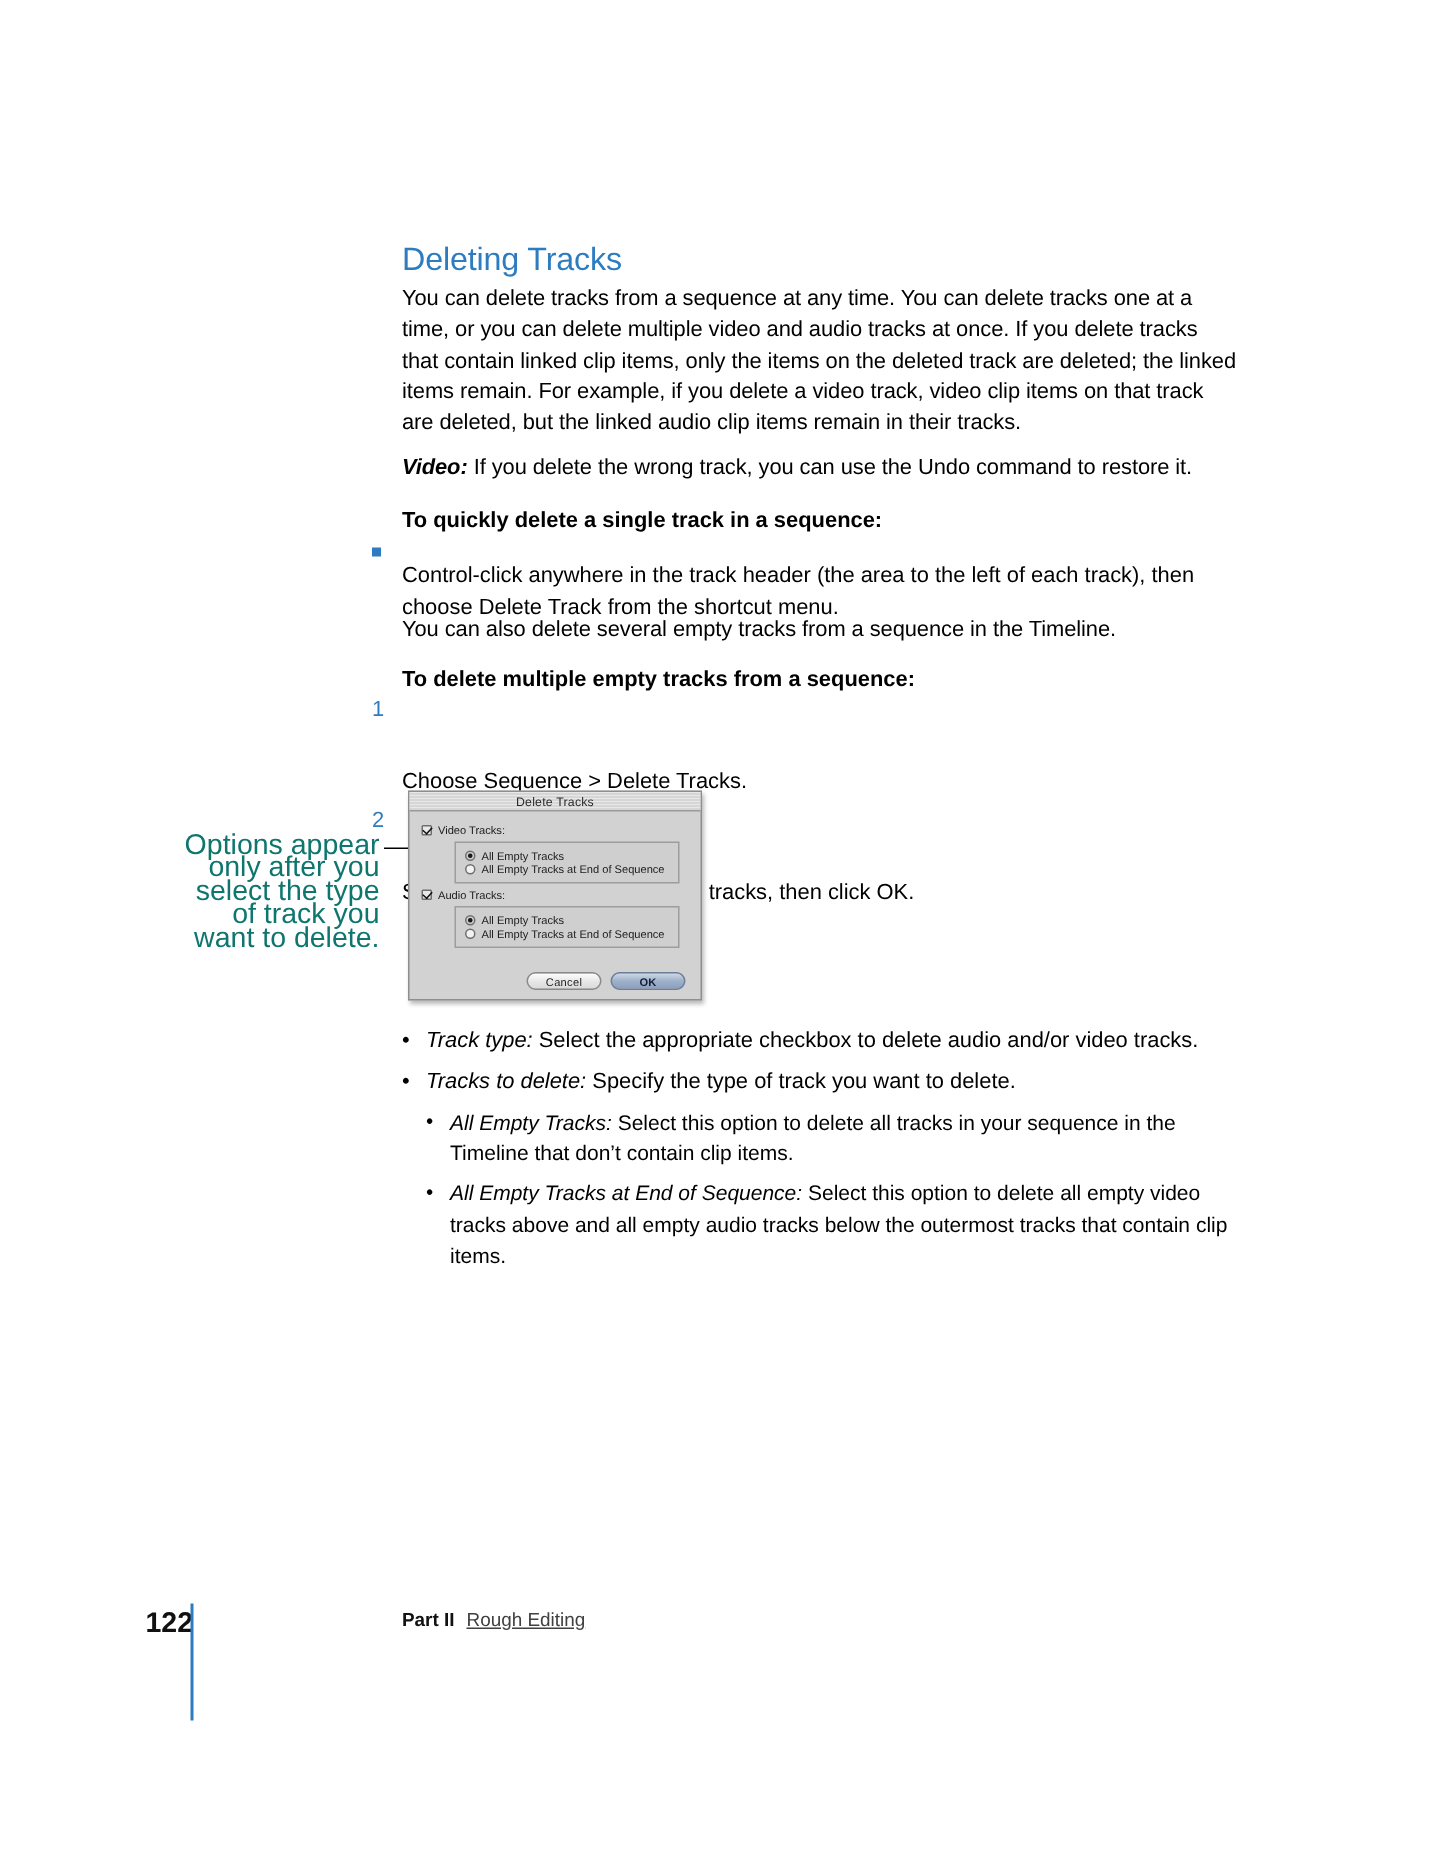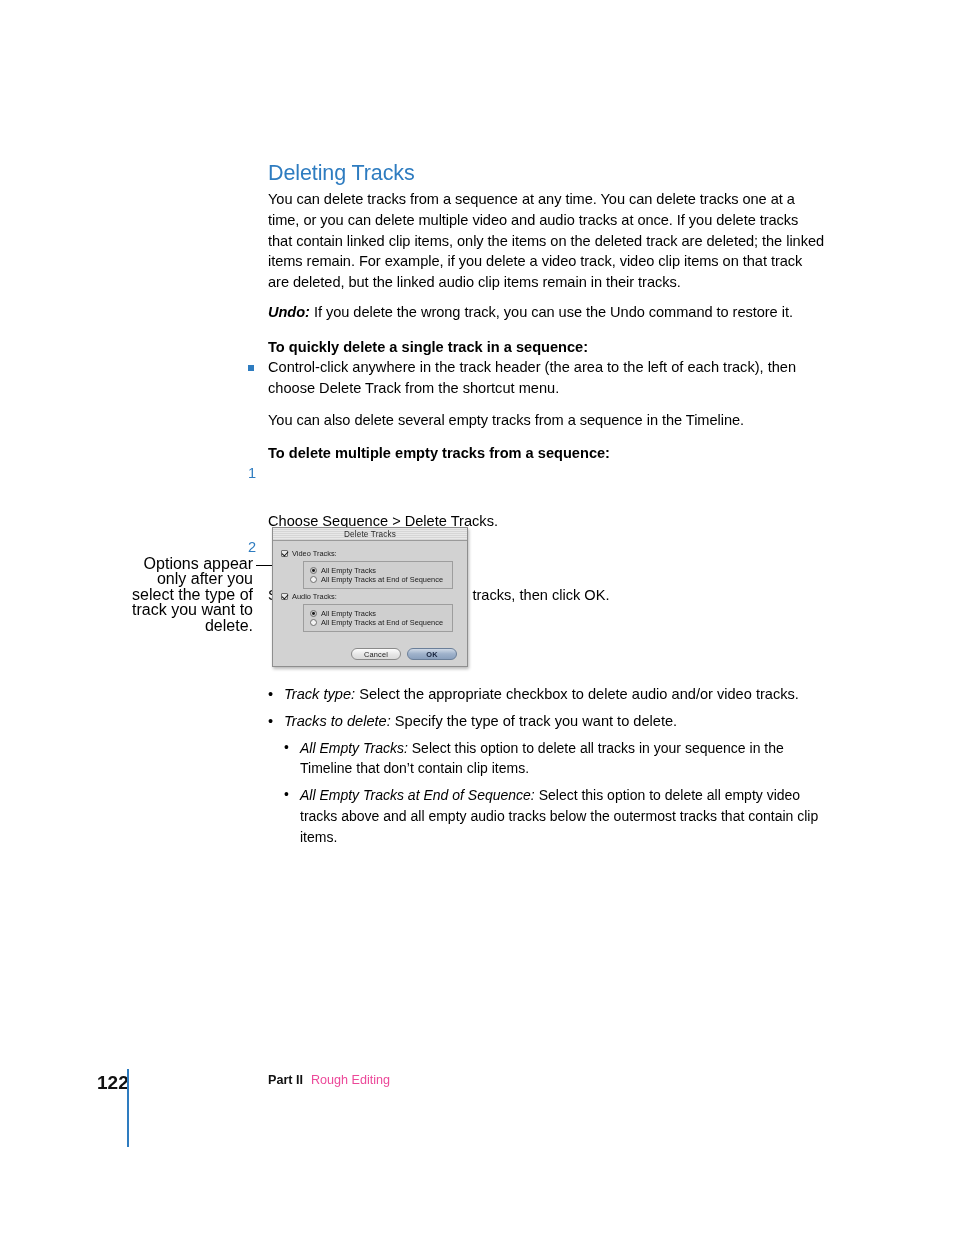--- a/index.html
+++ b/index.html
@@ -42,38 +42,38 @@
   .sqlist { position: absolute; left: 248px; top: 357px; width: 576px; }
   .sqlist .row { display: flex; }
   .sqlist .mark {
     width: 20px; flex: 0 0 20px;
     display: flex; align-items: flex-start; justify-content: flex-start;
     padding-top: 8px;
   }
   .sqlist .mark i {
     display: block; width: 6px; height: 6px; background: #2e7cc0;
   }
-  .sqlist .txt { font-size: 14.6px; line-height: 20.8px; width: 556px; }
+  .sqlist .txt { font-size: 14.6px; line-height: 20.8px; width: 556px; margin-top: 17px; }
 
   .also { position: absolute; left: 268px; top: 410px; width: 556px; }
 
   
   .numlist { position: absolute; left: 248px; top: 463px; width: 576px; }
   .numlist .row { display: flex; margin-bottom: 5px; }
   .numlist .num {
     width: 20px; flex: 0 0 20px;
     color: #2e7cc0; font-size: 14.6px; line-height: 20.8px;
   }
   .numlist .txt { font-size: 14.6px; line-height: 20.8px; margin-top: 48px; }
 
   
   .caption {
     position: absolute; left: 120px; top: 556px; width: 133px;
-    text-align: right; font-size: 16px; line-height: 15.4px;
-    color: #000000;
+    text-align: right; font-size: 19px; line-height: 15.4px;
+    color: #0f766e;
   }
   .leader {
     position: absolute; left: 256px; top: 565px;
     width: 50px; height: 1px; background: #000;
   }
 
   
   .dialog {
     position: absolute; left: 272px; top: 527px;
     width: 196px; height: 140px;
@@ -173,33 +173,33 @@
   }
   .vrule {
     position: absolute; left: 127px; top: 1069px;
     width: 1.6px; height: 78px; background: #2e7cc0;
   }
   .footer-text {
     position: absolute; left: 268px; top: 1073px;
     font-size: 12.6px; display: flex; gap: 8px; align-items: baseline;
   }
   .footer-text .part { font-weight: bold; color: #111; }
-  .footer-text .sect { color: #ec4899; }
+  .footer-text .sect { color: #404040; text-decoration: underline; }
 </style>
 </head>
 <body>
 
 <div class="page">
 
   <h1 class="heading">Deleting Tracks</h1>
 
   <p class="body intro">You can delete tracks from a sequence at any time. You can delete tracks one at a time, or you can delete multiple video and audio tracks at once. If you delete tracks that contain linked clip items, only the items on the deleted track are deleted; the linked items remain. For example, if you delete a video track, video clip items on that track are deleted, but the linked audio clip items remain in their tracks.</p>
 
   <p class="body note">
-    <span class="lead">Undo:</span>
+    <span class="lead">Video:</span>
     <span>If you delete the wrong track, you can use the Undo command to restore it.</span>
   </p>
 
   <div class="subhead subhead-1">To quickly delete a single track in a sequence:</div>
 
   <div class="sqlist">
     <div class="row">
       <span class="mark">
           <i></i>
         </span>

